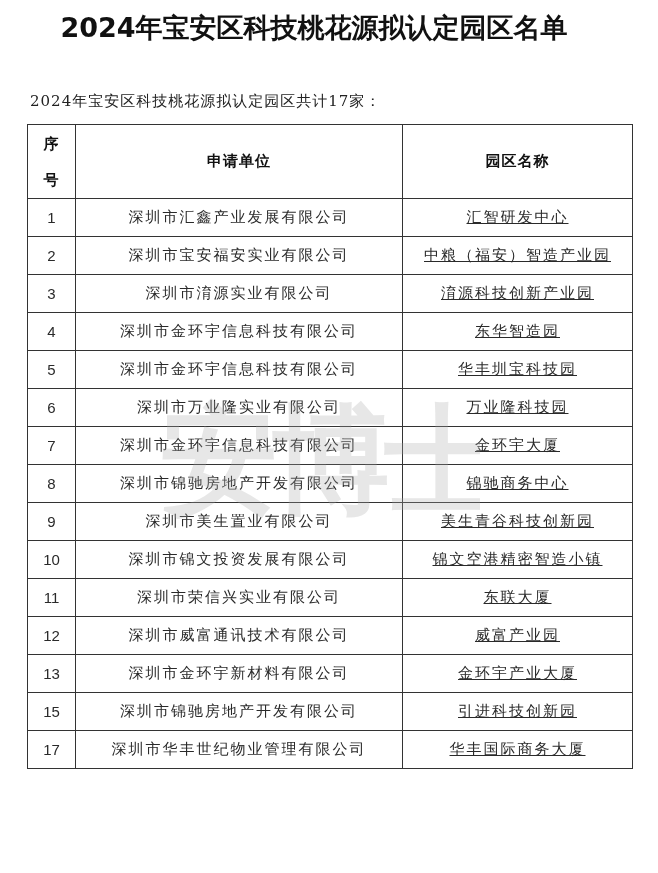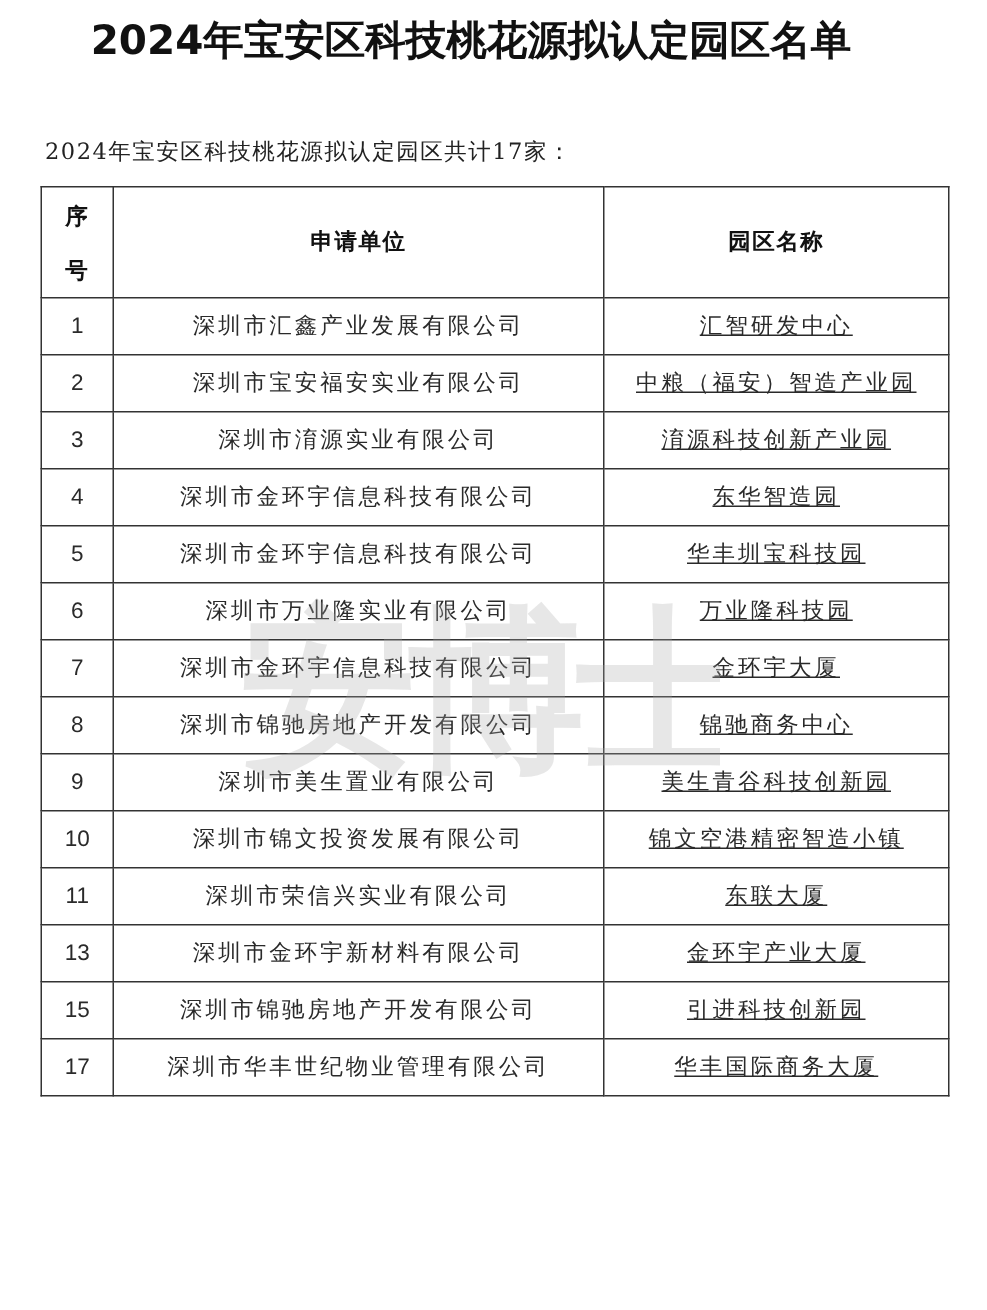--- a/index.html
+++ b/index.html
@@ -173,20 +173,25 @@
         <td class="cell-index">10</td>
         <td>深圳市锦文投资发展有限公司</td>
         <td class="cell-park">锦文空港精密智造小镇</td>
       </tr>
     <tr>
         <td class="cell-index">11</td>
         <td>深圳市荣信兴实业有限公司</td>
         <td class="cell-park">东联大厦</td>
       </tr>
     <tr>
+        <td class="cell-index">12</td>
+        <td>深圳市威富通讯技术有限公司</td>
+        <td class="cell-park">威富产业园</td>
+      </tr>
+    <tr>
         <td class="cell-index">13</td>
         <td>深圳市金环宇新材料有限公司</td>
         <td class="cell-park">金环宇产业大厦</td>
       </tr>
     <tr>
         <td class="cell-index">15</td>
         <td>深圳市锦驰房地产开发有限公司</td>
         <td class="cell-park">引进科技创新园</td>
       </tr>
     <tr>

